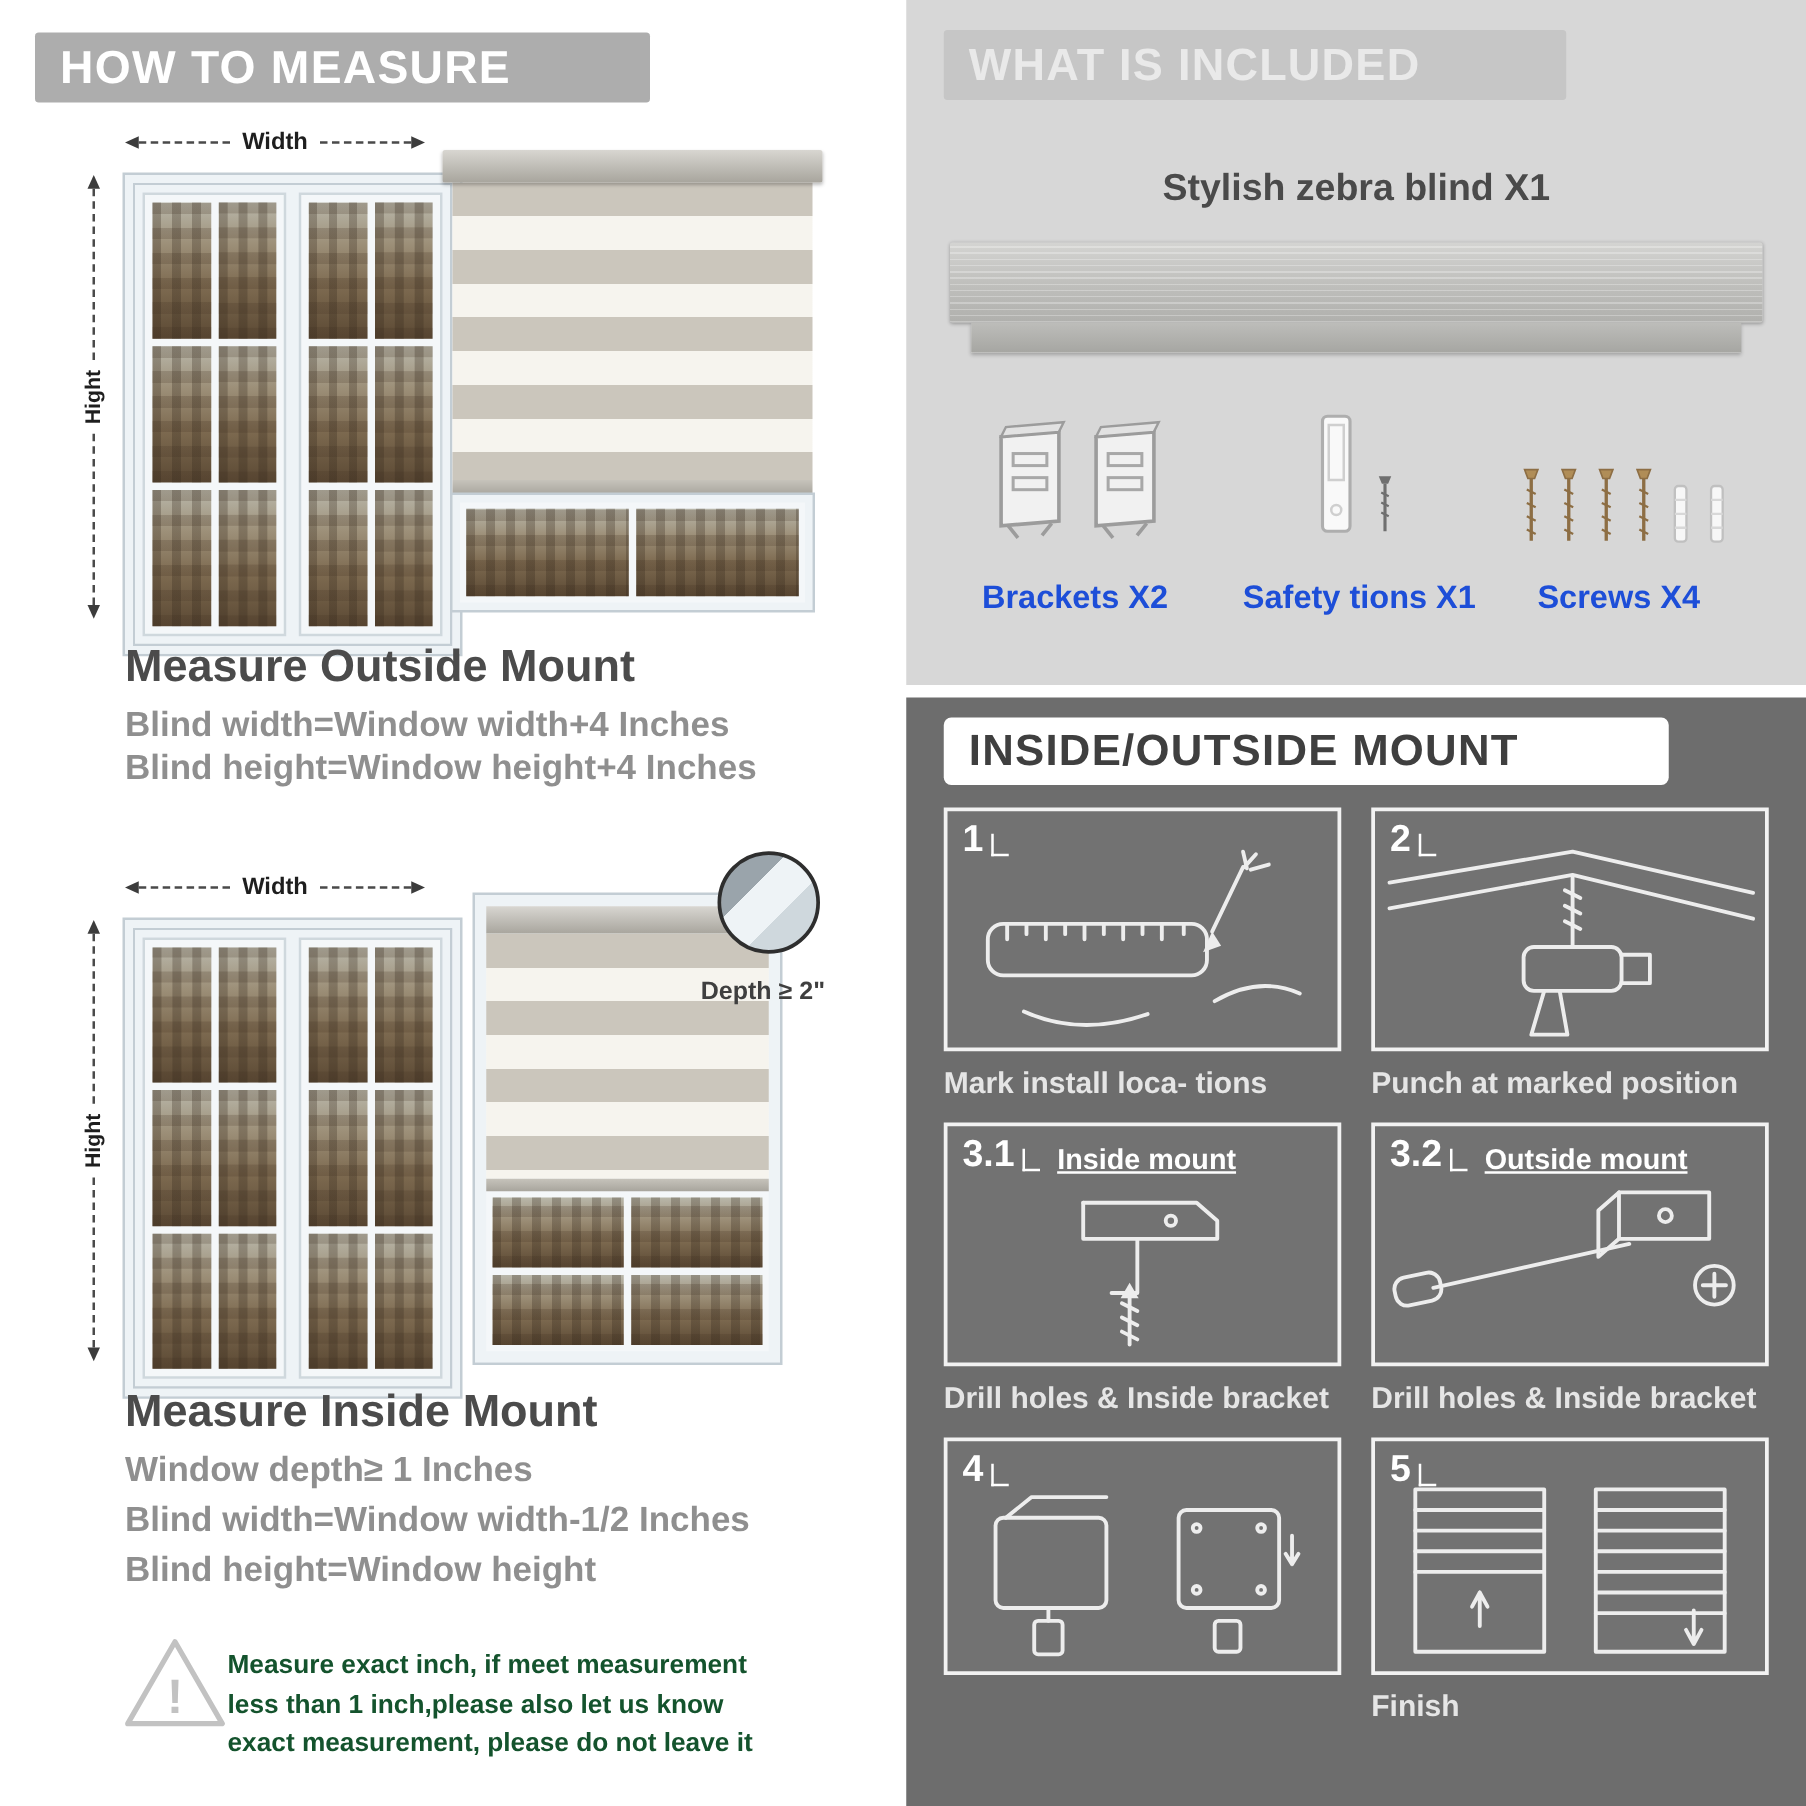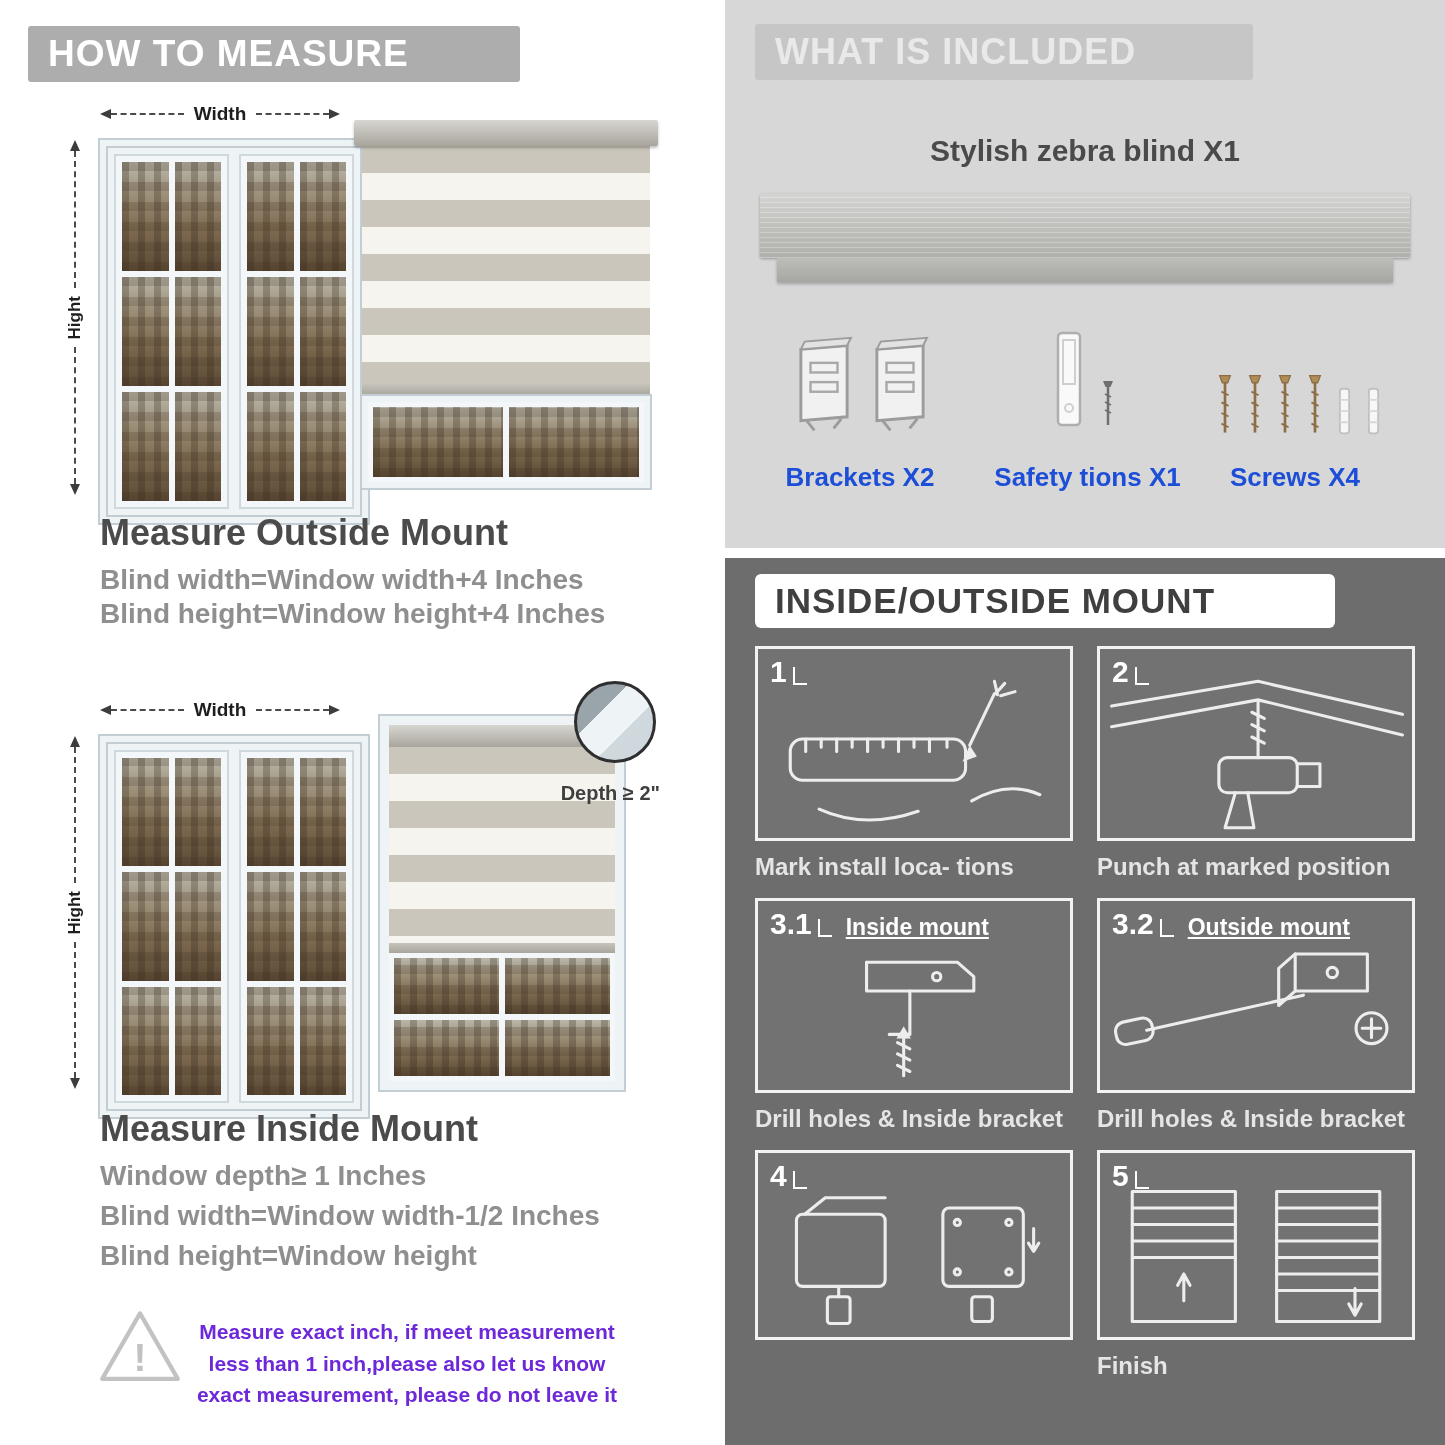--- a/index.html
+++ b/index.html
@@ -10,21 +10,21 @@
   
   .banner{position:absolute;display:flex;align-items:center;padding-left:20px;
           font-weight:bold;letter-spacing:1px;border-radius:3px;}
   .banner-gray{background:#adadad;color:#ffffff;font-size:37px;}
   .banner-light{background:#c6c6c6;color:#e9e9e9;font-size:36px;}
   .banner-white{background:#ffffff;color:#3f3f3f;font-size:35px;border-radius:6px;}
 
   
   .h-title{position:absolute;font-size:36px;font-weight:bold;color:#4b4b4b;}
   .h-line{position:absolute;font-size:28px;font-weight:bold;color:#8f8f8f;}
-  .warn-text{position:absolute;font-size:21px;font-weight:bold;color:#6d28d9;line-height:1.5;text-align:center;}
+  .warn-text{position:absolute;font-size:21px;font-weight:bold;color:#14532d;line-height:1.5;}
 
   
   .measure-h{position:absolute;display:flex;align-items:center;}
   .measure-v{position:absolute;display:flex;flex-direction:column;align-items:center;}
   .m-line{flex:1;border-top:2px dashed #4a4a4a;height:0;}
   .m-vline{flex:1;border-left:2px dashed #4a4a4a;width:0;}
   .m-arrow{width:0;height:0;}
   .m-arrow.left{border-top:5px solid transparent;border-bottom:5px solid transparent;border-right:11px solid #3c3c3c;}
   .m-arrow.right{border-top:5px solid transparent;border-bottom:5px solid transparent;border-left:11px solid #3c3c3c;}
   .m-arrow.up{border-left:5px solid transparent;border-right:5px solid transparent;border-bottom:11px solid #3c3c3c;}

